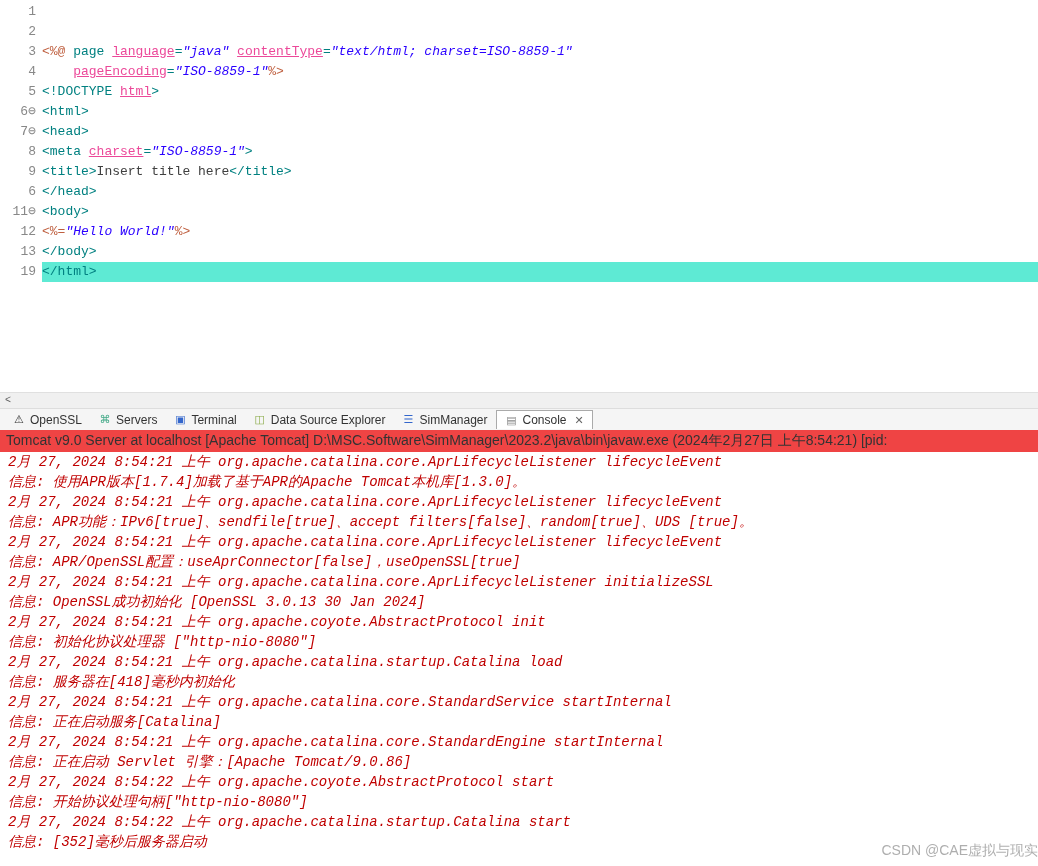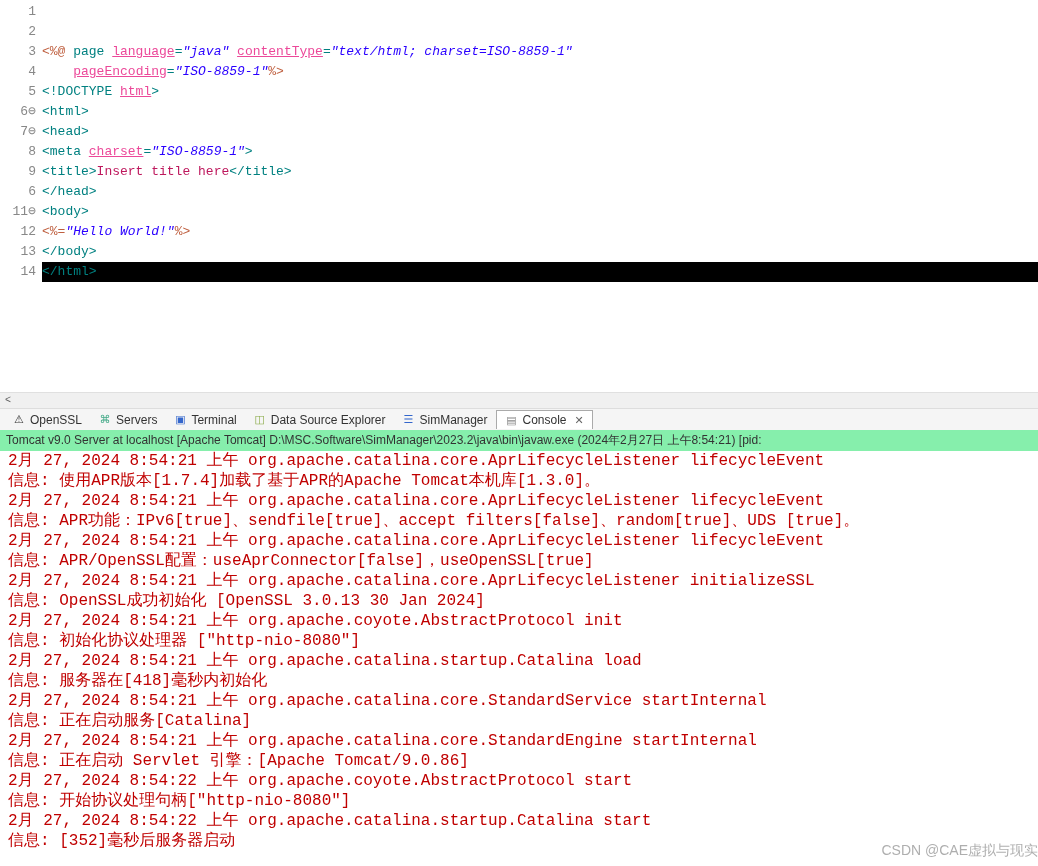--- a/index.html
+++ b/index.html
@@ -31,26 +31,26 @@
 .gutter .ln { display: block; height: 20px; }
 .code-area {
   flex: 1;
   padding-top: 2px;
   font-size: 13px;
   line-height: 20px;
   white-space: pre;
   overflow: hidden;
 }
 .code-line { height: 20px; }
-.code-line.hl { background: #000000; }
+.code-line.hl { background: #5eead4; }
 .tag { color: #008080; }
 .attr { color: #ec4899; text-decoration: underline; }
 .val { color: #2a00ff; font-style: italic; }
 .directive { color: #bf5f3f; }
-.text { color: #be185d; }
+.text { color: #404040; }
 .scrollbar-bottom {
   height: 16px;
   background: #f0f0f0;
   border-top: 1px solid #e0e0e0;
   display: flex;
   align-items: center;
 }
 .scroll-arrow {
   width: 16px; height: 16px;
   display: flex; align-items:center; justify-content:center;
@@ -76,35 +76,36 @@
 }
 .tab.active {
   background: #fff;
   border: 1px solid #aaa;
   border-bottom: none;
 }
 .tab .icon { width:14px; height:14px; display:inline-flex; align-items:center; justify-content:center; font-size:11px; }
 .tab-close { margin-left:4px; color:#666; font-size:11px; }
 .console-header {
   font-family: "Segoe UI", Tahoma, sans-serif;
-  font-size: 12px;
+  font-size: 14px;
   color: #333;
   padding: 2px 6px;
-  background: #86efac;
+  background: #ef4444;
   white-space: nowrap;
   overflow: hidden;
 }
 .console-output {
   padding: 0 8px;
-  font-size: 16px;
+  font-size: 14px;
   line-height: 20px;
   color: #c00000;
   white-space: pre;
   overflow: hidden;
   font-family: Consolas, "Courier New", monospace;
+  font-style: italic;
 }
 .console-output .cline { height: 20px; }
 .watermark {
   position: absolute;
   right: 0;
   bottom: 6px;
   color: rgba(120,120,120,0.6);
   font-family: "Segoe UI", sans-serif;
   font-size: 14px;
 }
@@ -120,21 +121,21 @@
       <span class="ln">4 </span>
       <span class="ln">5 </span>
       <span class="ln">6⊖</span>
       <span class="ln">7⊖</span>
       <span class="ln">8 </span>
       <span class="ln">9 </span>
       <span class="ln">6 </span>
       <span class="ln">11⊖</span>
       <span class="ln">12 </span>
       <span class="ln">13 </span>
-      <span class="ln">14 </span>
+      <span class="ln">19 </span>
     </div>
   <div class="code-area"><div class="code-line"></div><div class="code-line"></div><div class="code-line"><span class="directive">&lt;%@</span><span class="tag"> page </span><span class="attr">language</span><span class="tag">=</span><span class="val">"java"</span><span class="tag"> </span><span class="attr">contentType</span><span class="tag">=</span><span class="val">"text/html; charset=ISO-8859-1"</span></div><div class="code-line"><span class="text">    </span><span class="attr">pageEncoding</span><span class="tag">=</span><span class="val">"ISO-8859-1"</span><span class="directive">%&gt;</span></div><div class="code-line"><span class="tag">&lt;!DOCTYPE </span><span class="attr">html</span><span class="tag">&gt;</span></div><div class="code-line"><span class="tag">&lt;html&gt;</span></div><div class="code-line"><span class="tag">&lt;head&gt;</span></div><div class="code-line"><span class="tag">&lt;meta </span><span class="attr">charset</span><span class="tag">=</span><span class="val">"ISO-8859-1"</span><span class="tag">&gt;</span></div><div class="code-line"><span class="tag">&lt;title&gt;</span><span class="text">Insert title here</span><span class="tag">&lt;/title&gt;</span></div><div class="code-line"><span class="tag">&lt;/head&gt;</span></div><div class="code-line"><span class="tag">&lt;body&gt;</span></div><div class="code-line"><span class="directive">&lt;%=</span><span class="val">"Hello World!"</span><span class="directive">%&gt;</span></div><div class="code-line"><span class="tag">&lt;/body&gt;</span></div><div class="code-line hl"><span class="tag">&lt;/html&gt;</span></div></div>
 </div>
 
 <div class="scrollbar-bottom">
   <div class="scroll-arrow">&lt;</div>
 </div>
 
 <div class="tabs-bar">
   <div class="tab">

